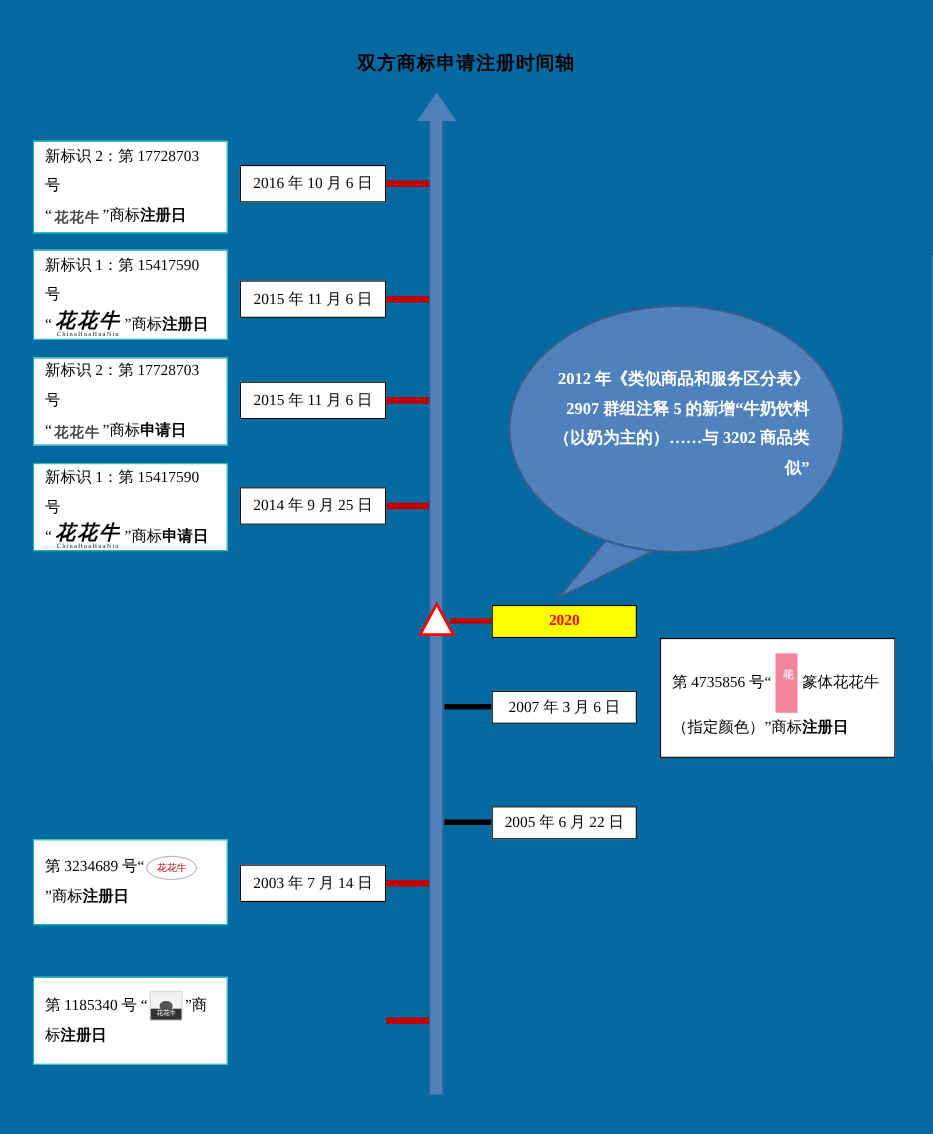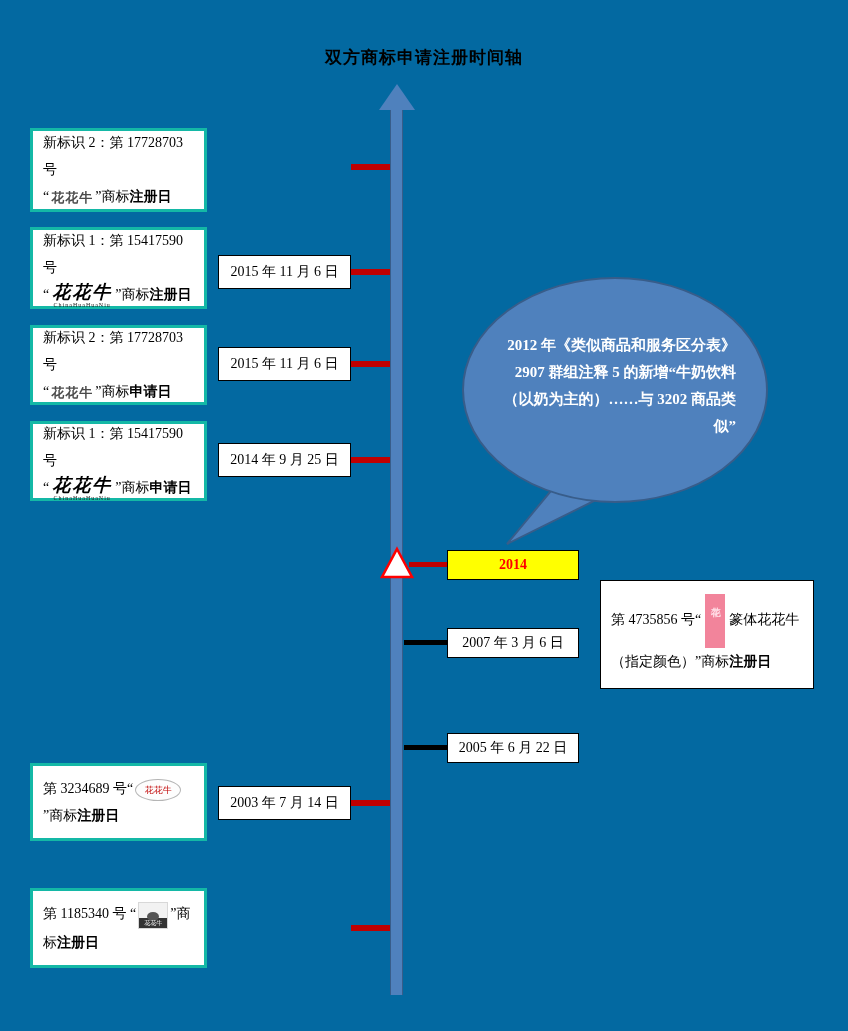--- a/index.html
+++ b/index.html
@@ -10,21 +10,21 @@
            font-size:17px; font-weight:bold; letter-spacing:1px; }
 
   
   .axis { position:absolute; left:390px; top:106px; width:13px; height:889px;
           background:#4f81bd; border-left:1px solid #385d8a; border-right:1px solid #385d8a; }
   .arrowhead { position:absolute; left:379px; top:84px; width:0; height:0;
                border-left:18px solid transparent; border-right:18px solid transparent;
                border-bottom:26px solid #4f81bd; }
 
   
-  .box { position:absolute; left:30px; width:177px; border:3px solid #14b8a6; background:#fff;
+  .box { position:absolute; left:30px; width:177px; border:1px solid #14b8a6; background:#fff;
          font-size:14px; line-height:27px; display:flex; flex-direction:column; justify-content:center;
          padding:4px 10px; }
   .rbox { position:absolute; left:600px; width:214px; border:1px solid #000; background:#fff;
           font-size:14px; line-height:27px; display:flex; flex-direction:column; justify-content:center;
           padding:4px 10px; }
   .datebox { position:absolute; border:1px solid #000; background:#fff; font-size:14px;
              display:flex; align-items:center; justify-content:center; }
   .datebox.l { left:218px; width:133px; height:34px; }
   .datebox.r { left:447px; width:132px; height:30px; }
 
@@ -81,21 +81,21 @@
   <div class="tick tick-red" style="top:800px"></div>
   <div class="tick tick-red" style="top:925px"></div>
 
   <div class="tick tick-black" style="top:640px"></div>
   <div class="tick tick-black" style="top:745px"></div>
 
   <svg class="marker-tri" width="34" height="33">
     <polygon points="17,3 32,31 2,31" fill="#ffffff" stroke="#ff0000" stroke-width="2.5"></polygon>
   </svg>
   <div class="connector"></div>
-  <div class="yearbox">2014</div>
+  <div class="yearbox">2020</div>
 
   <svg class="bubble-svg" width="318" height="292">
     <polygon points="100,210 145,222 52,268" fill="#4f81bd" stroke="#385d8a" stroke-width="2"></polygon>
     <ellipse cx="160" cy="114" rx="152" ry="112" fill="#4f81bd" stroke="#385d8a" stroke-width="2"></ellipse>
   </svg>
   <div class="bubble-text">2012 年《类似商品和服务区分表》2907 群组注释 5 的新增“牛奶饮料（以奶为主的）……与 3202 商品类似”</div>
 
   <div class="box" style="top:128px;height:84px">
     <span>新标识 2：第 17728703 号</span>
     <span><span>“</span><span class="logo-deco">花花牛</span><span>”商标</span><b>注册日</b></span>
@@ -117,20 +117,21 @@
   </div>
 
   <div class="box" style="top:763px;height:78px">
     <span><span>第 3234689 号“</span><span class="logo-oval">花花牛</span><span>”商标</span><b>注册日</b></span>
   </div>
 
   <div class="box" style="top:888px;height:80px">
     <span><span>第 1185340 号 “</span><span class="logo-stamp"><span class="cow"></span><span class="band">花花牛</span></span><span>”商标</span><b>注册日</b></span>
   </div>
 
+  <div class="datebox l" style="top:150px">2016 年 10 月 6 日</div>
   <div class="datebox l" style="top:255px">2015 年 11 月 6 日</div>
   <div class="datebox l" style="top:347px">2015 年 11 月 6 日</div>
   <div class="datebox l" style="top:443px">2014 年 9 月 25 日</div>
   <div class="datebox l" style="top:786px">2003 年 7 月 14 日</div>
 
   <div class="datebox r" style="top:628px">2007 年 3 月 6 日</div>
   <div class="datebox r" style="top:733px">2005 年 6 月 22 日</div>
 
   <div class="rbox" style="top:580px;height:109px">
     <span><span>第 4735856 号“</span><span class="logo-pink">花花牛</span><span>篆体花花牛（指定颜色）”商标</span><b>注册日</b></span>

